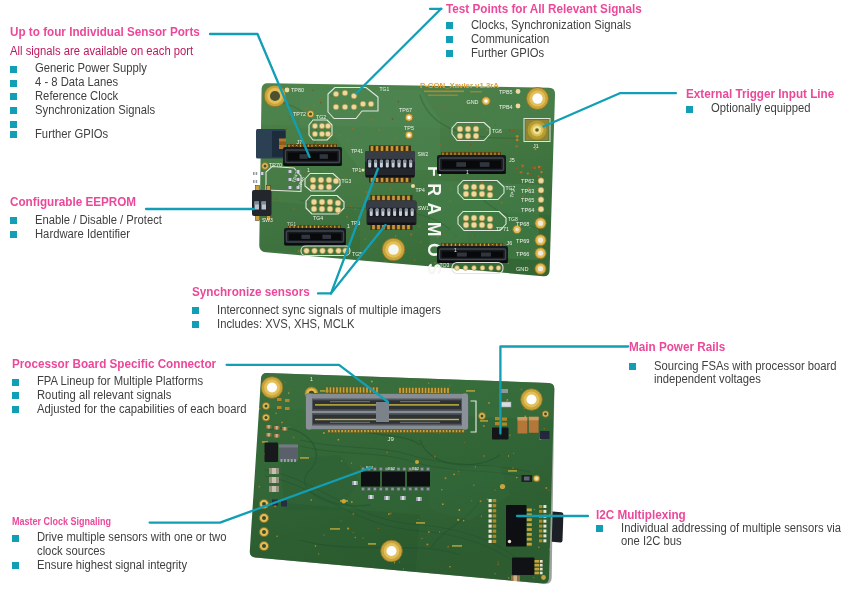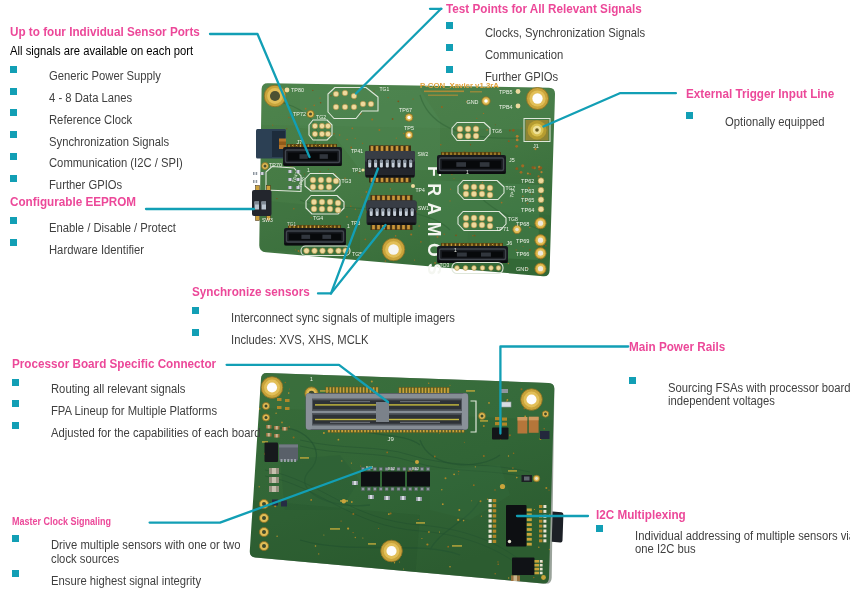--- a/index.html
+++ b/index.html
@@ -1,24 +1,24 @@
 <!DOCTYPE html>
 <html><head><meta charset="utf-8">
 <style>
 * { margin:0; padding:0; box-sizing:border-box; }
 html,body { width:850px; height:594px; background:#fff; overflow:hidden;
   font-family:"Liberation Sans", sans-serif; }
 #stage { position:relative; width:850px; height:594px; }
 svg.bg { position:absolute; left:0; top:0; }
 .blk { position:absolute; color:#3f3f3f; }
 .hd { font-weight:bold; color:#ec4899; line-height:14px; }
-.sub { color:#000000; }
+.sub { color:#be185d; }
 .row { display:flex; }
 .bu { width:7px; height:7px; background:#129fb5; flex:0 0 7px; margin-top:3.4px; }
-.tx { padding-left:32px;margin-top:8px; }
+.tx { padding-left:18px; }
 .sq { display:inline-block; transform:scaleX(0.9); transform-origin:0 0; white-space:nowrap; }
 </style></head>
 <body>
 <div id="stage">
 <svg class="bg" width="850" height="594" viewBox="0 0 850 594">
 <defs>
 <linearGradient id="gt" x1="0" y1="0" x2="0.6" y2="1">
 <stop offset="0" stop-color="#4c8148"></stop>
           <stop offset="0.55" stop-color="#447944"></stop>
           <stop offset="1" stop-color="#366b38"></stop>
@@ -1039,21 +1039,20 @@
       <div class="row" style="line-height:13.75px">
         <span class="bu"></span>
         <span class="tx"><span class="sq">Reference Clock</span></span>
       </div>
       <div class="row" style="line-height:13.75px">
         <span class="bu"></span>
         <span class="tx"><span class="sq">Synchronization Signals</span></span>
       </div>
       <div class="row" style="line-height:13.75px">
         <span class="bu"></span>
-        <span class="tx"><span class="sq">Communication (I2C / SPI)</span></span>
       </div>
       <div class="row" style="line-height:13.75px">
         <span class="bu"></span>
         <span class="tx"><span class="sq">Further GPIOs</span></span>
       </div>
     </div>
     <div class="blk" style="left:446px;top:2.2px;width:240px;font-size:12.5px">
       <div class="hd" style="font-size:13px;margin-bottom:2.9px"><span class="sq">Test Points for All Relevant Signals</span></div>
       <div class="row" style="line-height:13.75px">
         <span class="bu"></span>
@@ -1062,21 +1061,21 @@
       <div class="row" style="line-height:13.75px">
         <span class="bu"></span>
         <span class="tx"><span class="sq">Communication</span></span>
       </div>
       <div class="row" style="line-height:13.75px">
         <span class="bu"></span>
         <span class="tx"><span class="sq">Further GPIOs</span></span>
       </div>
     </div>
     <div class="blk" style="left:685.5px;top:87.2px;width:160px;font-size:12.5px">
-      <div class="hd" style="font-size:13px;margin-bottom:7px"><span class="sq">External Trigger Input Line</span></div>
+      <div class="hd" style="font-size:13px;margin-bottom:1px"><span class="sq">External Trigger Input Line</span></div>
       <div class="row" style="line-height:13.75px">
         <span class="bu"></span>
         <span class="tx"><span class="sq">Optionally equipped</span></span>
       </div>
     </div>
     <div class="blk" style="left:10px;top:195px;width:220px;font-size:12.5px">
       <div class="hd" style="font-size:13px;margin-bottom:5.1px"><span class="sq">Configurable EEPROM</span></div>
       <div class="row" style="line-height:13.75px">
         <span class="bu"></span>
         <span class="tx"><span class="sq">Enable / Disable / Protect</span></span>
@@ -1091,35 +1090,35 @@
       <div class="row" style="line-height:13.75px">
         <span class="bu"></span>
         <span class="tx"><span class="sq">Interconnect sync signals of multiple imagers</span></span>
       </div>
       <div class="row" style="line-height:13.75px">
         <span class="bu"></span>
         <span class="tx"><span class="sq">Includes: XVS, XHS, MCLK</span></span>
       </div>
     </div>
     <div class="blk" style="left:629px;top:339.6px;width:212px;font-size:12.5px">
-      <div class="hd" style="font-size:13px;margin-bottom:20px"><span class="sq">Main Power Rails</span></div>
+      <div class="hd" style="font-size:13px;margin-bottom:6px"><span class="sq">Main Power Rails</span></div>
       <div class="row" style="line-height:13.75px">
         <span class="bu"></span>
         <span class="tx"><span class="sq">Sourcing FSAs with processor board<br>independent voltages</span></span>
       </div>
     </div>
     <div class="blk" style="left:11.5px;top:357.4px;width:250px;font-size:12.5px">
       <div class="hd" style="font-size:13px;margin-bottom:3.8px"><span class="sq">Processor Board Specific Connector</span></div>
       <div class="row" style="line-height:13.75px">
         <span class="bu"></span>
+        <span class="tx"><span class="sq">FPA Lineup for Multiple Platforms</span></span>
+      </div>
+      <div class="row" style="line-height:13.75px">
+        <span class="bu"></span>
         <span class="tx"><span class="sq">Routing all relevant signals</span></span>
-      </div>
-      <div class="row" style="line-height:13.75px">
-        <span class="bu"></span>
-        <span class="tx"><span class="sq">FPA Lineup for Multiple Platforms</span></span>
       </div>
       <div class="row" style="line-height:13.75px">
         <span class="bu"></span>
         <span class="tx"><span class="sq">Adjusted for the capabilities of each board</span></span>
       </div>
     </div>
     <div class="blk" style="left:11.5px;top:514.6px;width:230px;font-size:12.5px">
       <div class="hd" style="font-size:10px;margin-bottom:2.9px"><span class="sq">Master Clock Signaling</span></div>
       <div class="row" style="line-height:13.75px">
         <span class="bu"></span>

